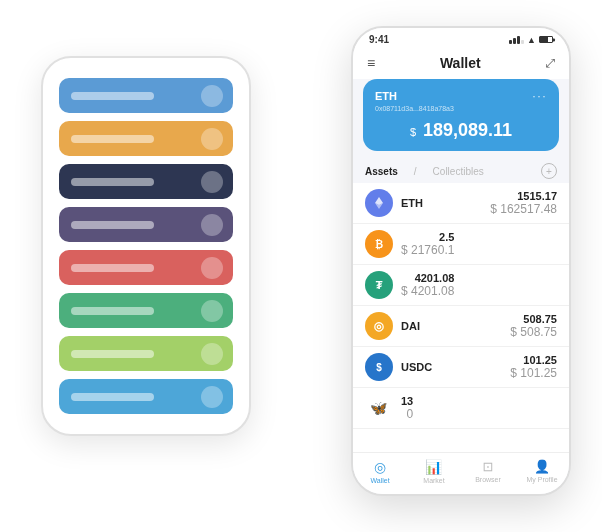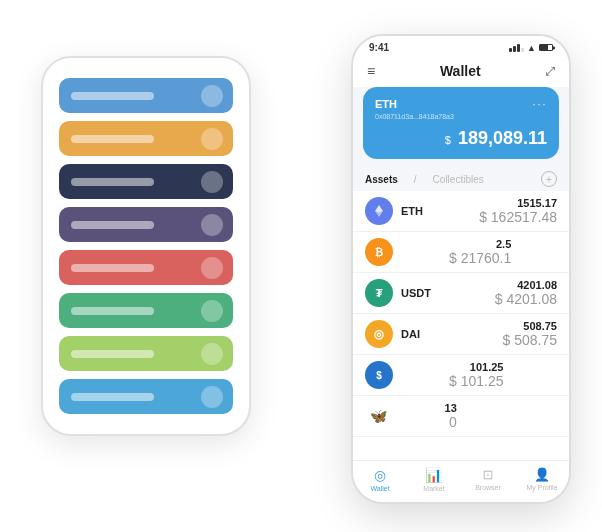--- a/index.html
+++ b/index.html
@@ -73,21 +73,21 @@
     .card-purple { background: #5a527a; }
     .card-red { background: #d9615e; }
     .card-green { background: #4caf7d; }
     .card-light-green { background: #a3d068; }
     .card-sky { background: #4da6d8; }
 
     
     .front-phone {
       position: absolute;
       right: 10px;
-      top: 18px;
+      top: 10px;
       width: 220px;
       height: 470px;
       background: #f5f6fa;
       border-radius: 32px;
       border: 2px solid #ddd;
       box-shadow: 0 12px 40px rgba(0,0,0,0.15);
       overflow: hidden;
       z-index: 2;
       display: flex;
       flex-direction: column;
@@ -197,21 +197,21 @@
     .eth-address {
       color: rgba(255,255,255,0.7);
       font-size: 7px;
       margin-bottom: 8px;
     }
 
     .eth-balance {
       color: #fff;
       font-size: 18px;
       font-weight: 700;
-      text-align: right;
+      text-align: center;
     }
 
     .eth-balance .dollar {
       font-size: 11px;
       font-weight: 400;
       margin-right: 2px;
     }
 
     
     .assets-header {
@@ -302,23 +302,22 @@
       text-align: right;
     }
 
     .asset-amount-main {
       font-size: 11px;
       font-weight: 600;
       color: #222;
     }
 
     .asset-amount-usd {
-      font-size: 14px;
+      font-size: 12px;
       color: #999;
-      margin-left: 48px;
     }
 
     
     .bottom-nav {
       background: #fff;
       border-top: 1px solid #eee;
       display: flex;
       padding: 6px 0 10px;
       flex-shrink: 0;
     }
@@ -452,38 +451,38 @@
       <div class="asset-item">
         <div class="asset-icon asset-icon-imbtc">₿</div>
         <div class="asset-amounts">
           <div class="asset-amount-main">2.5</div>
           <div class="asset-amount-usd">$ 21760.1</div>
         </div>
       </div>
 
       <div class="asset-item">
         <div class="asset-icon asset-icon-usdt" style="font-size:11px;">₮</div>
-        <span class="asset-name">USDT</span>
         <div class="asset-amounts">
           <div class="asset-amount-main">4201.08</div>
           <div class="asset-amount-usd">$ 4201.08</div>
         </div>
       </div>
 
       <div class="asset-item">
         <div class="asset-icon asset-icon-dai" style="font-size:12px; font-weight:bold; color:#fff;">◎</div>
         <span class="asset-name">DAI</span>
         <div class="asset-amounts">
           <div class="asset-amount-main">508.75</div>
           <div class="asset-amount-usd">$ 508.75</div>
         </div>
       </div>
 
       <div class="asset-item">
         <div class="asset-icon asset-icon-usdc" style="font-weight:bold;color:#fff;">$</div>
+        <span class="asset-name">USDC</span>
         <div class="asset-amounts">
           <div class="asset-amount-main">101.25</div>
           <div class="asset-amount-usd">$ 101.25</div>
         </div>
       </div>
 
       <div class="asset-item">
         <div class="asset-icon asset-icon-tft" style="font-size:14px;">🦋</div>
         <div class="asset-amounts">
           <div class="asset-amount-main">13</div>

